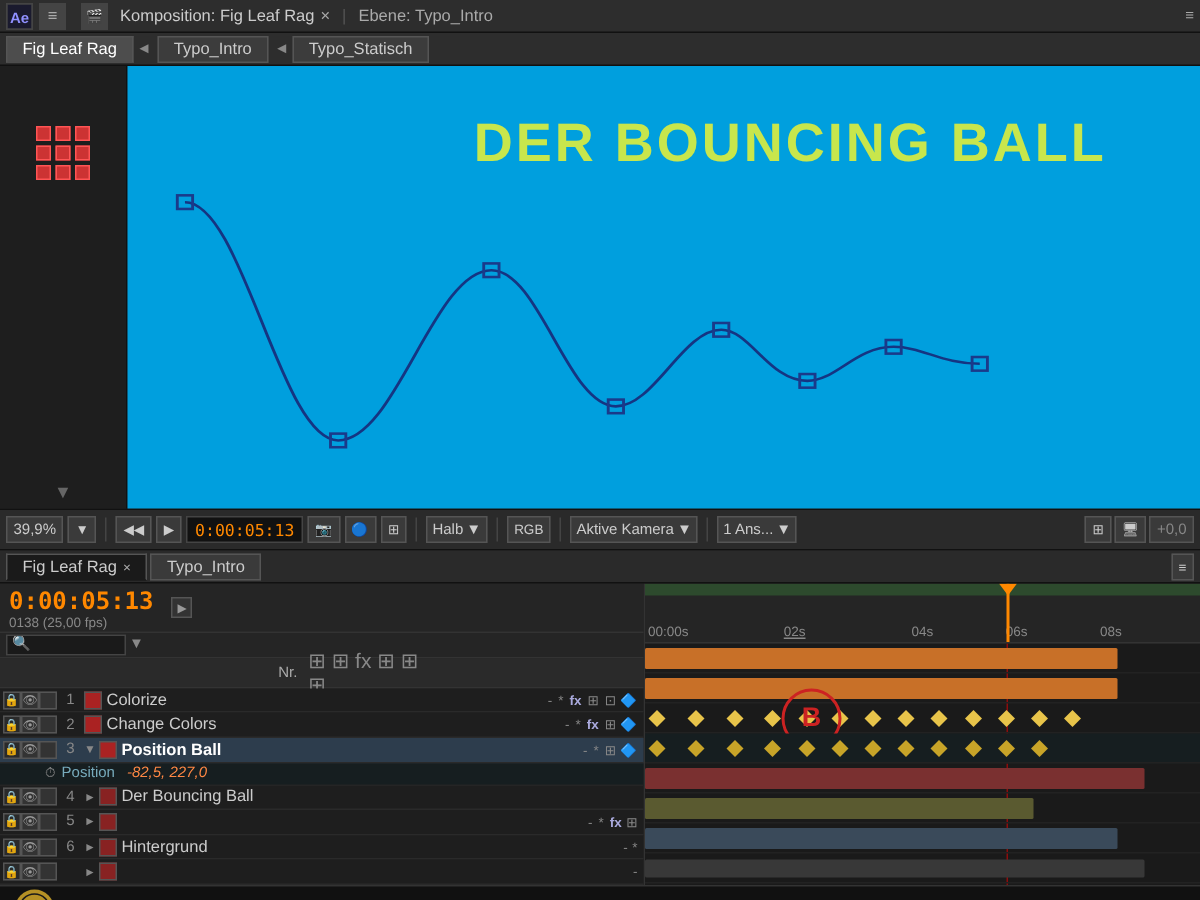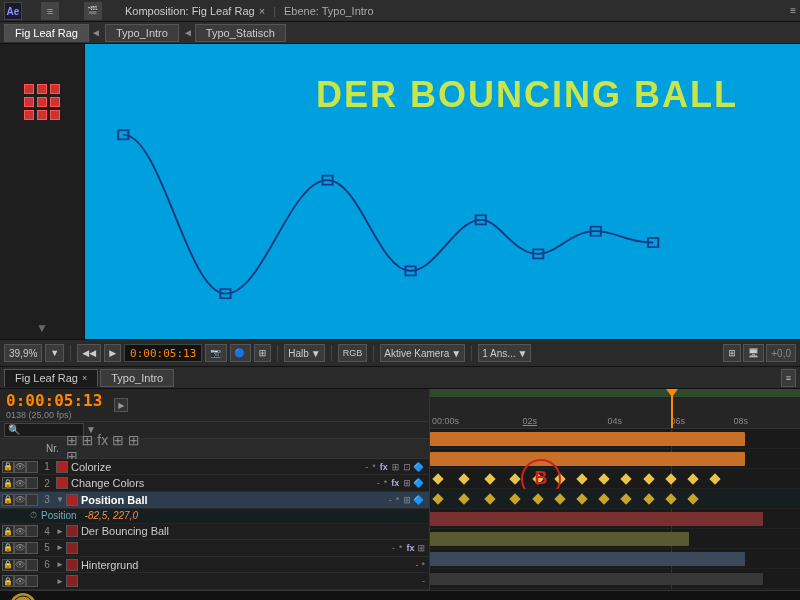--- a/index.html
+++ b/index.html
@@ -7,21 +7,21 @@
 
     
     #top-bar {
       height: 22px;
       background: #2d2d2d;
       display: flex;
       align-items: center;
       padding: 0 4px;
       border-bottom: 1px solid #111;
     }
-    .top-bar-icon { width: 18px; height: 18px; background: #444; margin-right: 19px; display: flex; align-items: center; justify-content: center; font-size: 9px; }
+    .top-bar-icon { width: 18px; height: 18px; background: #444; margin-right: 4px; display: flex; align-items: center; justify-content: center; font-size: 9px; }
     .top-bar-right { margin-left: auto; font-size: 10px; color: #aaa; }
 
     
     #tab-row {
       height: 22px;
       background: #2d2d2d;
       display: flex;
       align-items: center;
       padding: 0 4px;
       border-bottom: 1px solid #111;
@@ -187,20 +187,21 @@
 
     #layers-header {
       height: 20px;
       background: #2a2a2a;
       display: flex;
       align-items: center;
       padding: 0 4px;
       border-bottom: 1px solid #333;
       font-size: 10px;
       color: #aaa;
+      justify-content: center;
     }
 
     .layer-row {
       height: 20px;
       display: flex;
       align-items: center;
       border-bottom: 1px solid #2a2a2a;
       padding: 0 2px;
       background: #1e1e1e;
     }

